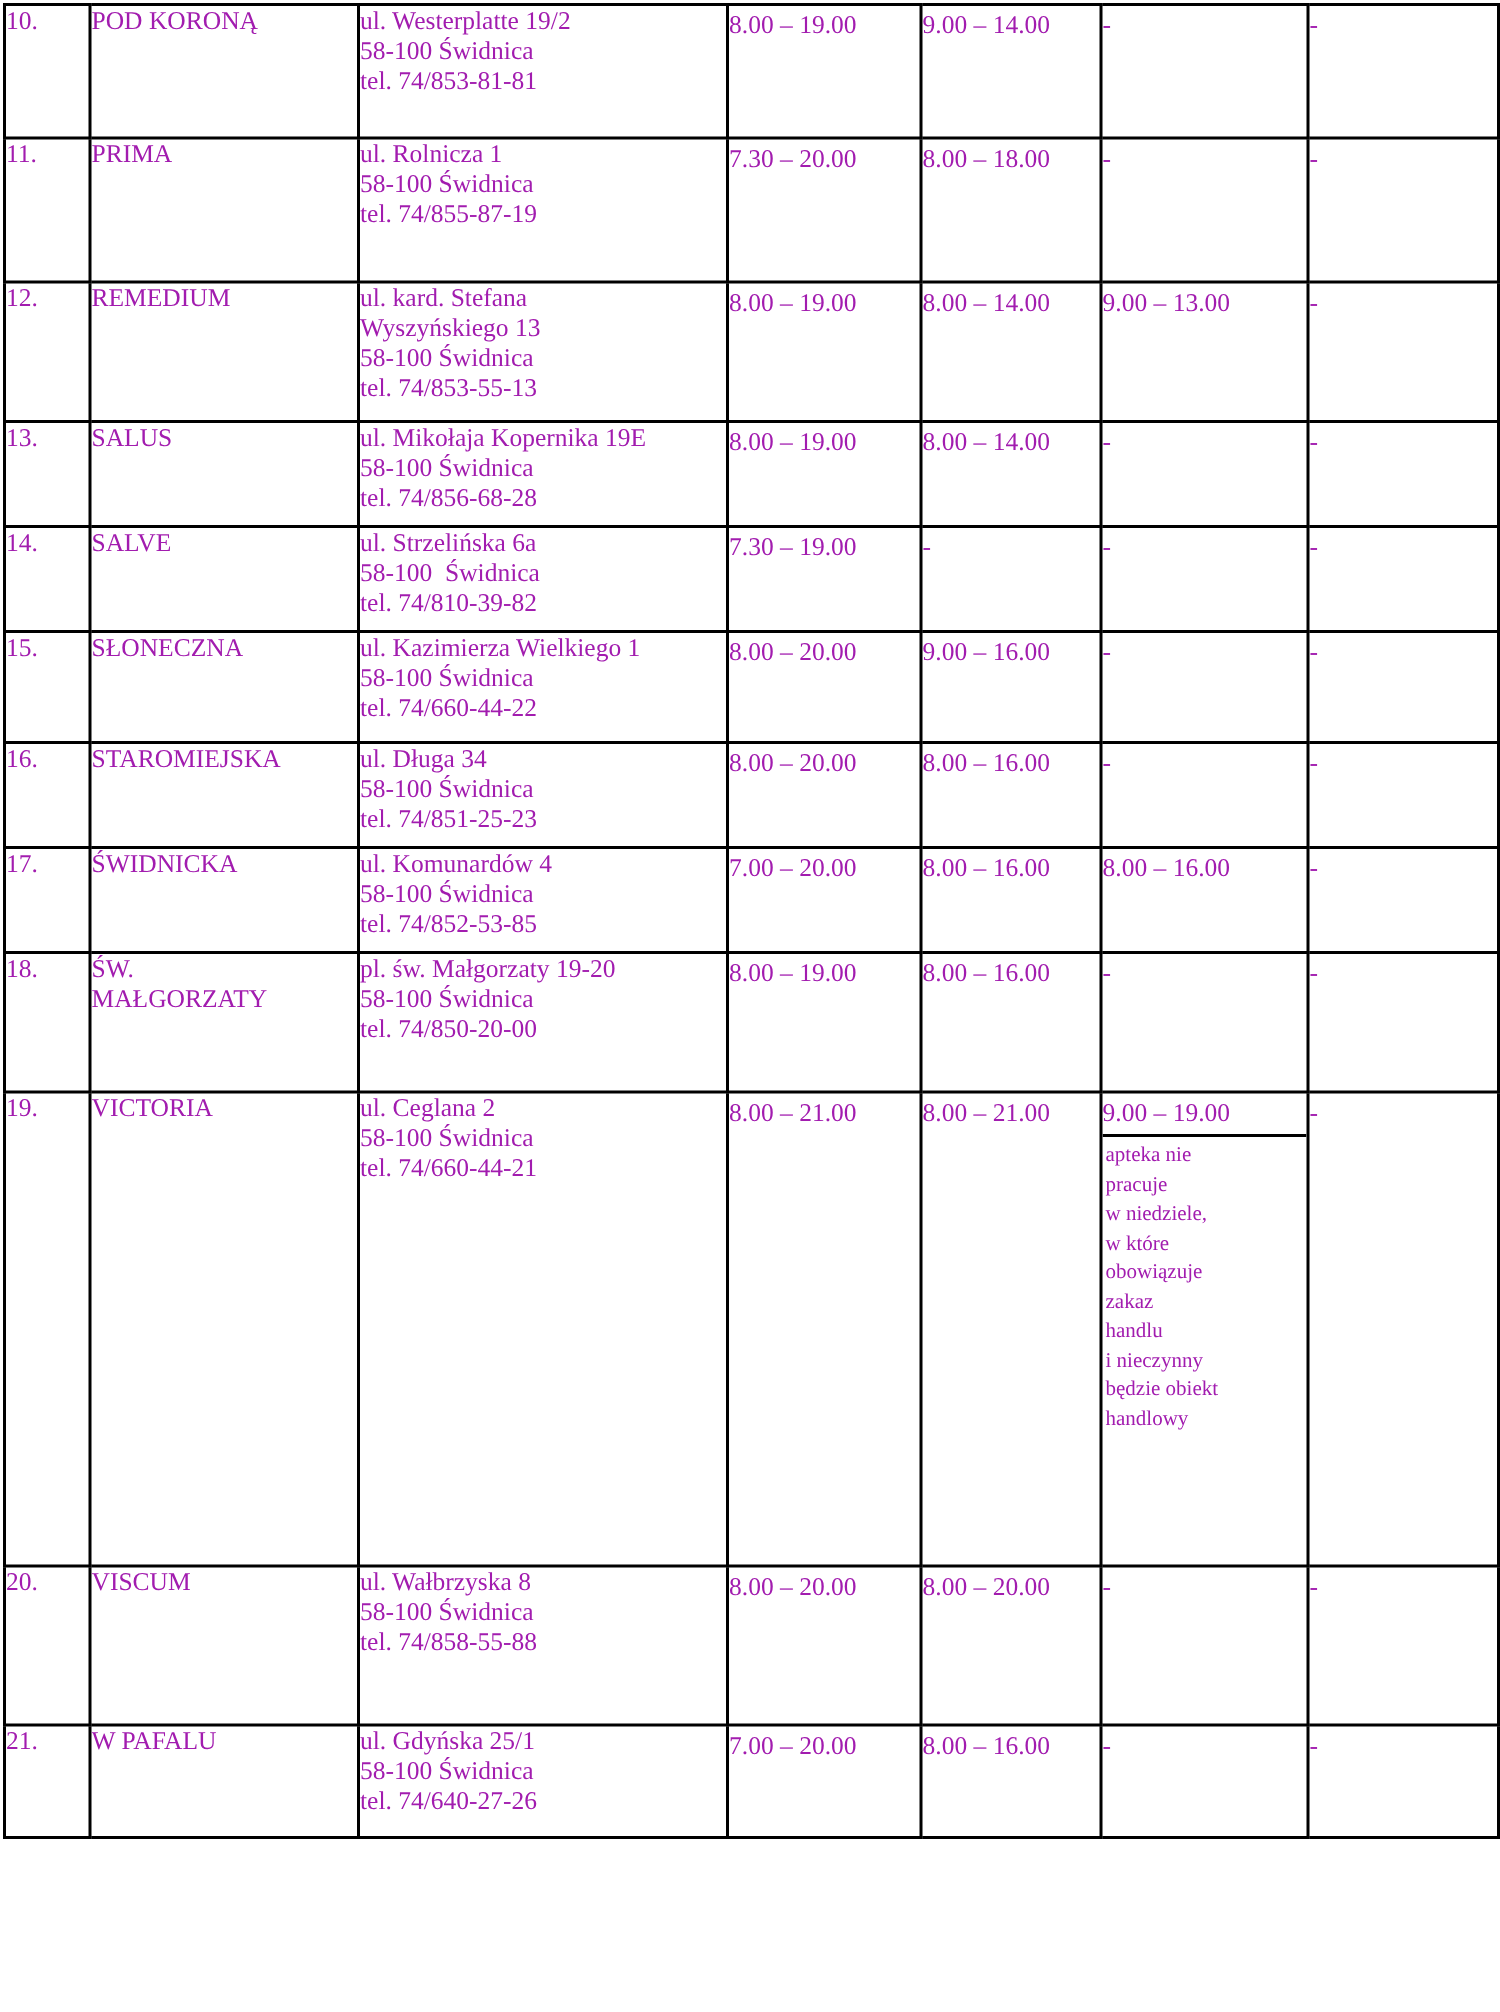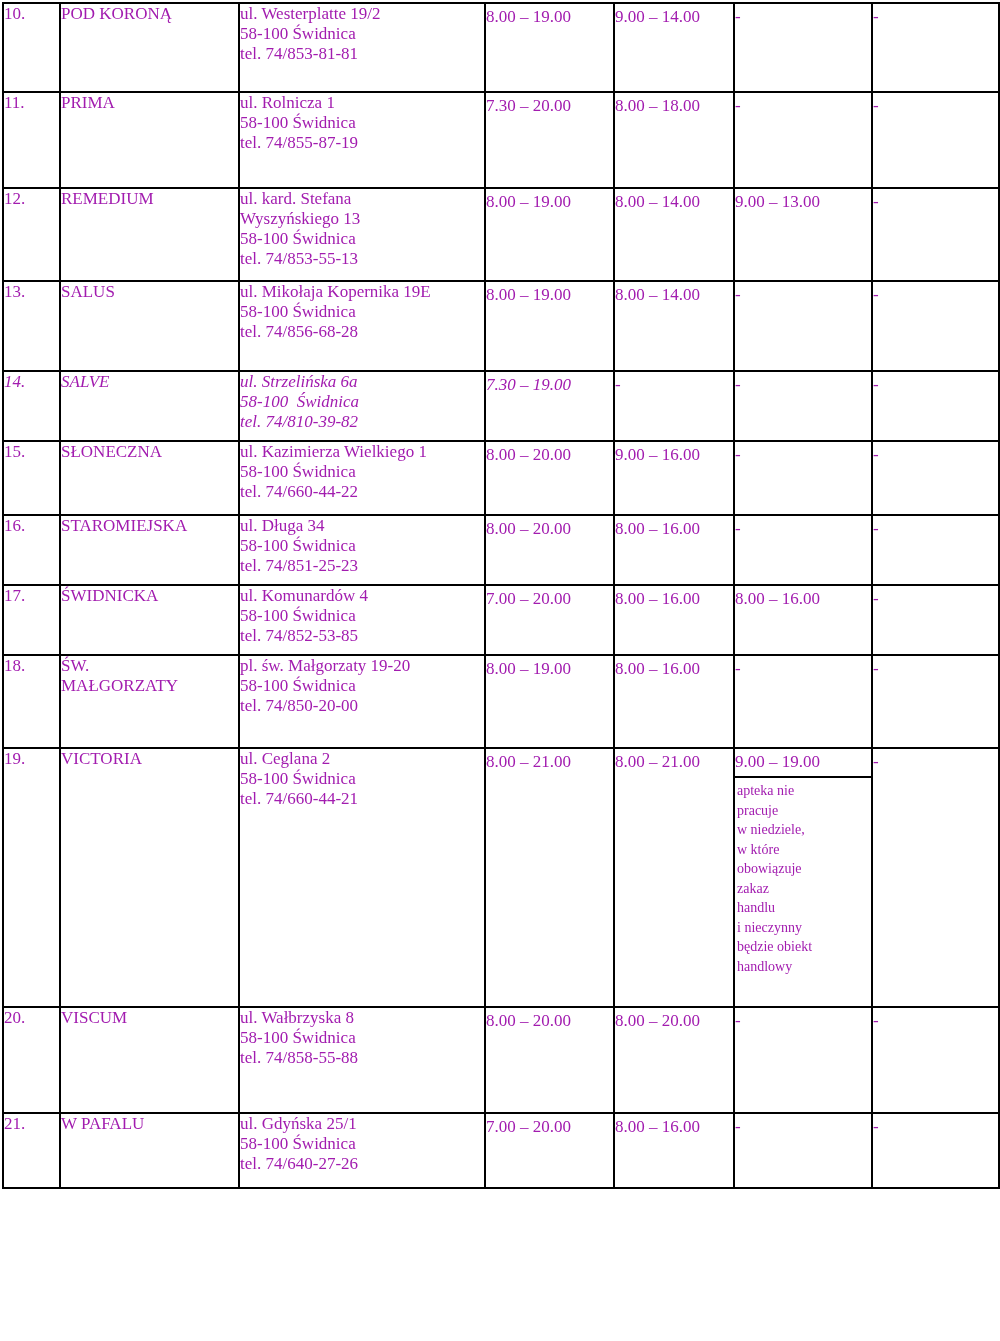--- a/index.html
+++ b/index.html
@@ -29,27 +29,27 @@
     vertical-align: top;
     font-size: 17px;
     line-height: 20px;
     padding: 0;
     overflow: hidden;
   }
   
   tbody tr:nth-of-type(1)  { height: 89px; }
   tbody tr:nth-of-type(2)  { height: 96px; }
   tbody tr:nth-of-type(3)  { height: 93px; }
-  tbody tr:nth-of-type(4)  { height: 90px; }
-  tbody tr:nth-of-type(5)  { height: 70px; font-style: italic; }
+  tbody tr:nth-of-type(4)  { height: 70px; }
+  tbody tr:nth-of-type(5)  { height: 70px; }
   tbody tr:nth-of-type(6)  { height: 74px; }
   tbody tr:nth-of-type(7)  { height: 70px; border-radius: 27px; }
   tbody tr:nth-of-type(8)  { height: 70px; }
   tbody tr:nth-of-type(9)  { height: 93px; }
-  tbody tr:nth-of-type(10) { height: 259px; }
+  tbody tr:nth-of-type(10) { height: 316px; }
   tbody tr:nth-of-type(11) { height: 106px; }
   tbody tr:nth-of-type(12) { height: 75px; }
 
   td.c-no   { padding: 3px 2px 0 10px; }
   td.c-name { padding: 3px 4px 0 7px; }
   td.c-addr { padding: 3px 4px 0 8px; }
   td.c-hours { text-align: center; }
   .hours-text {
     padding-top: 3px;
     text-align: left;

